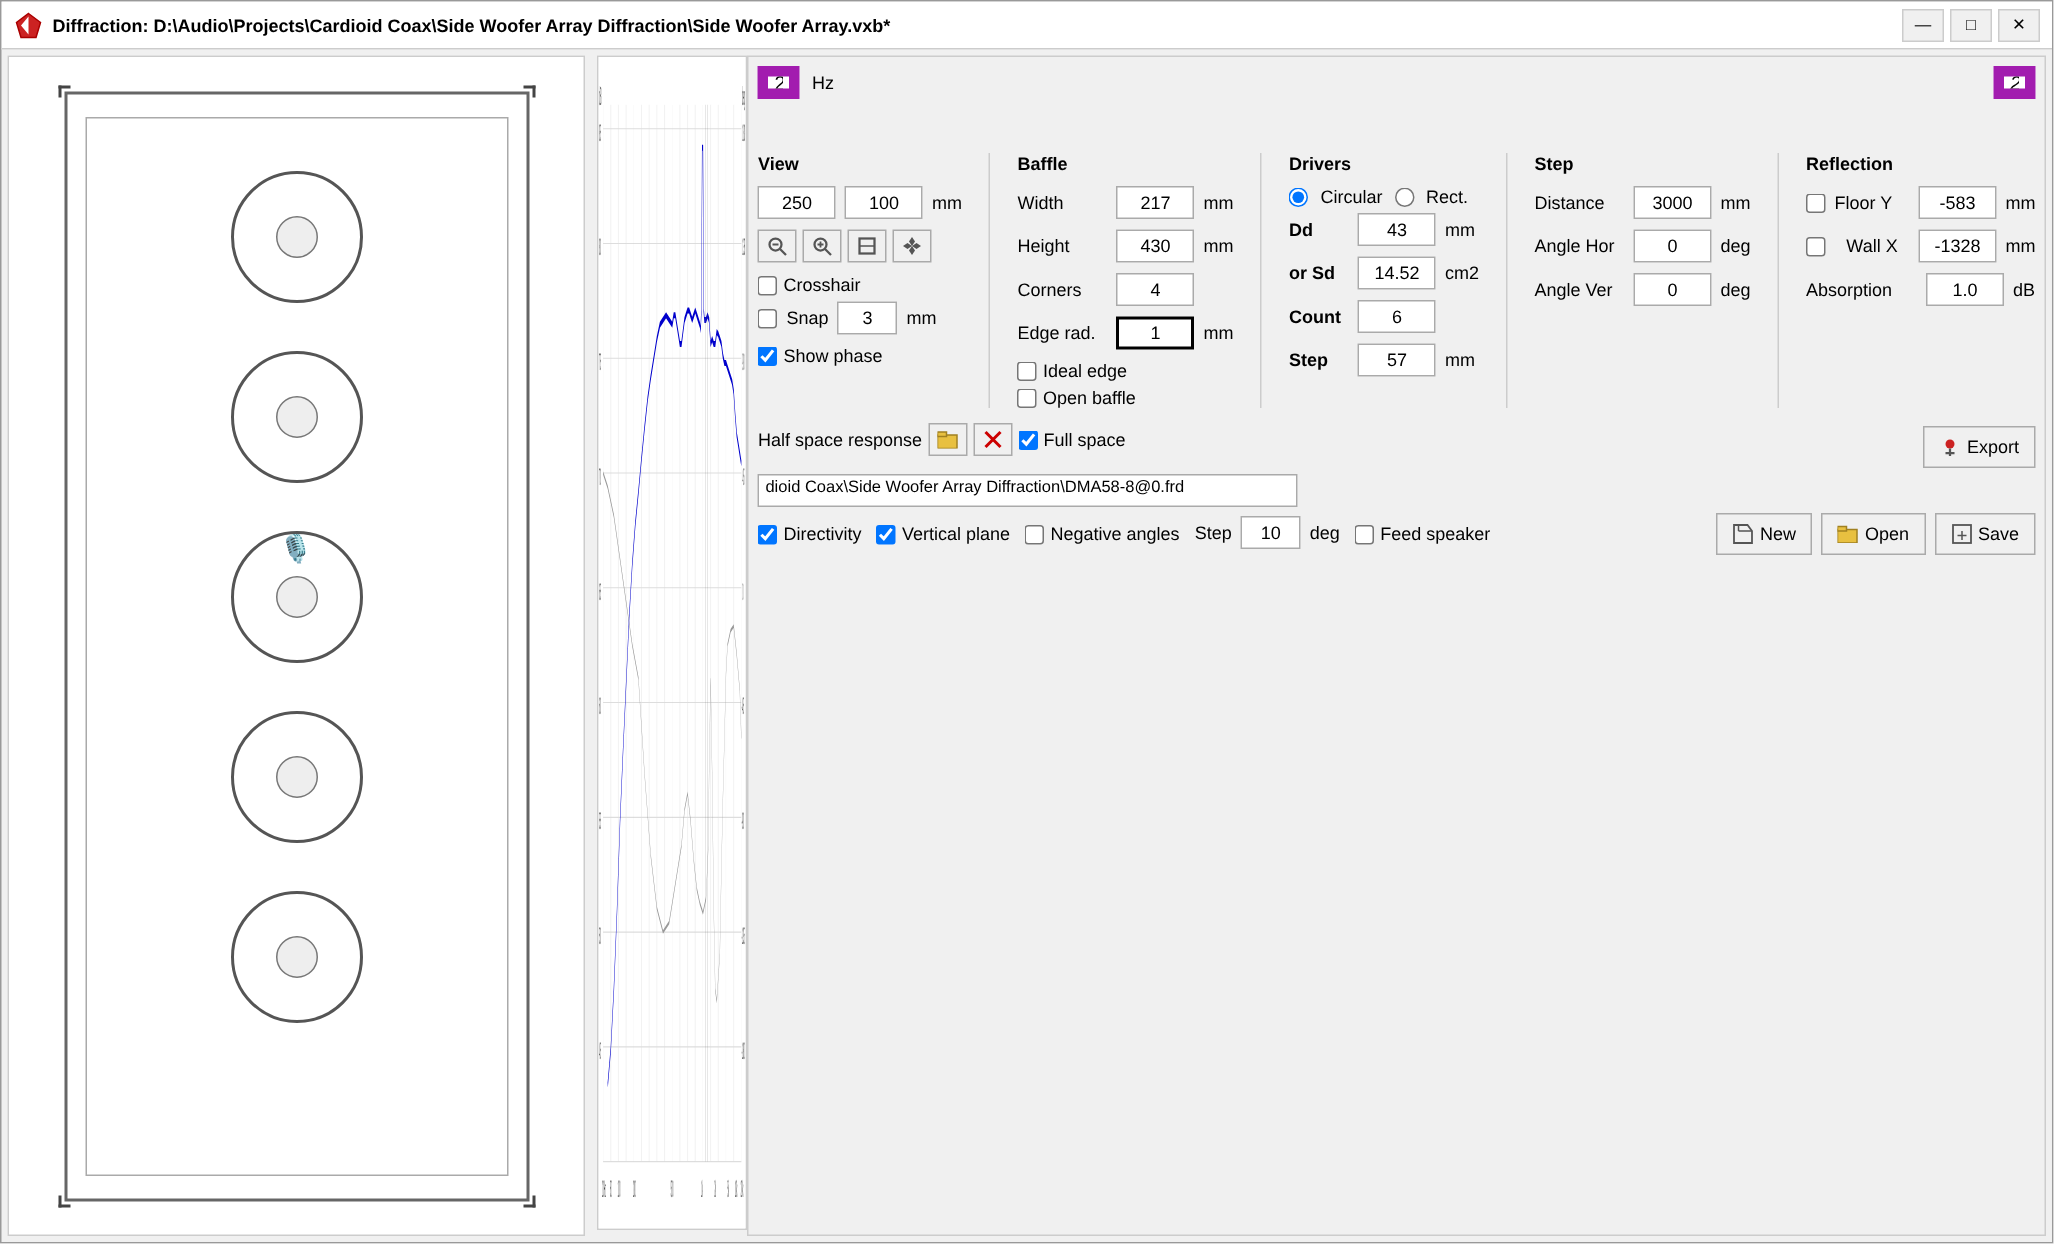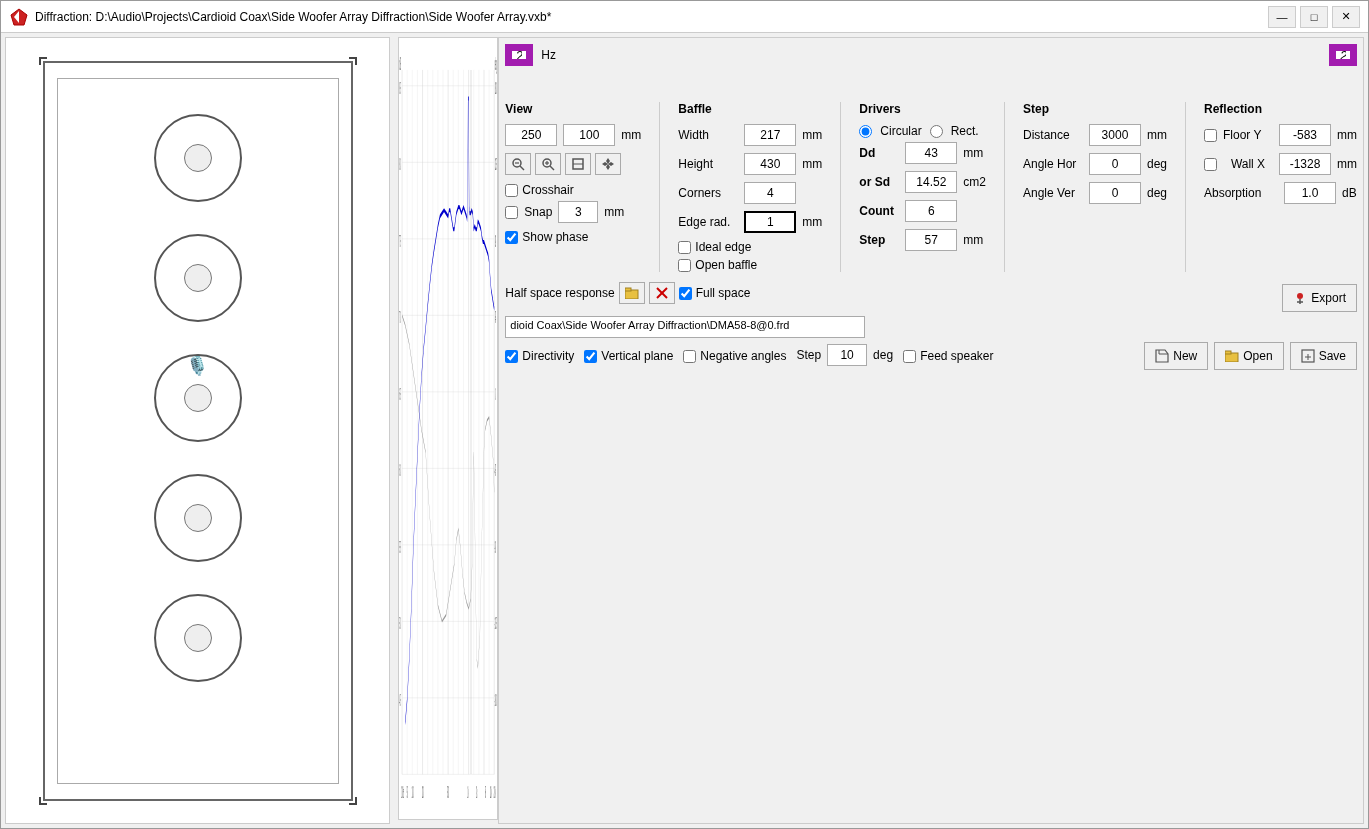--- a/index.html
+++ b/index.html
@@ -2,21 +2,21 @@
 <html><head>
   <meta charset="utf-8">
   <style>
     * { box-sizing: border-box; margin: 0; padding: 0; }
     body { font-family: 'Segoe UI', Tahoma, Geneva, Verdana, sans-serif; font-size: 12px; background: #f0f0f0; }
     
     .window { width: 1369px; height: 829px; background: #f0f0f0; border: 1px solid #999; display: flex; flex-direction: column; overflow: hidden; }
     
     .title-bar { background: #fff; height: 32px; display: flex; align-items: center; padding: 0 8px; border-bottom: 1px solid #ccc; flex-shrink: 0; }
     .title-bar-icon { width: 20px; height: 20px; margin-right: 6px; flex-shrink: 0; }
-    .title-bar-text { flex: 1; font-size: 12px; color: #000; }
+    .title-bar-text { flex: 1; font-size: 12px; color: #000; font-weight: bold; }
     .title-bar-buttons { display: flex; gap: 4px; }
     .title-bar-btn { width: 28px; height: 22px; background: #f0f0f0; border: 1px solid #ccc; cursor: pointer; display: flex; align-items: center; justify-content: center; font-size: 11px; }
     
     .main-content { display: flex; flex: 1; overflow: hidden; }
     
     
     .left-panel { width: 385px; flex-shrink: 0; background: #fff; border: 1px solid #ccc; margin: 4px; position: relative; display: flex; align-items: center; justify-content: center; }
     
     .speaker-canvas { width: 340px; height: 760px; position: relative; }
     

